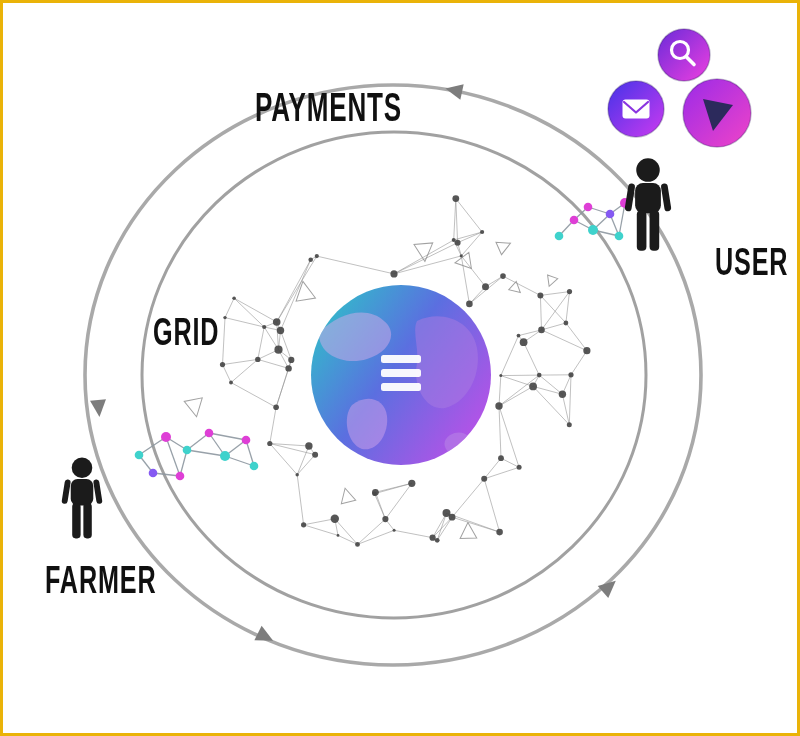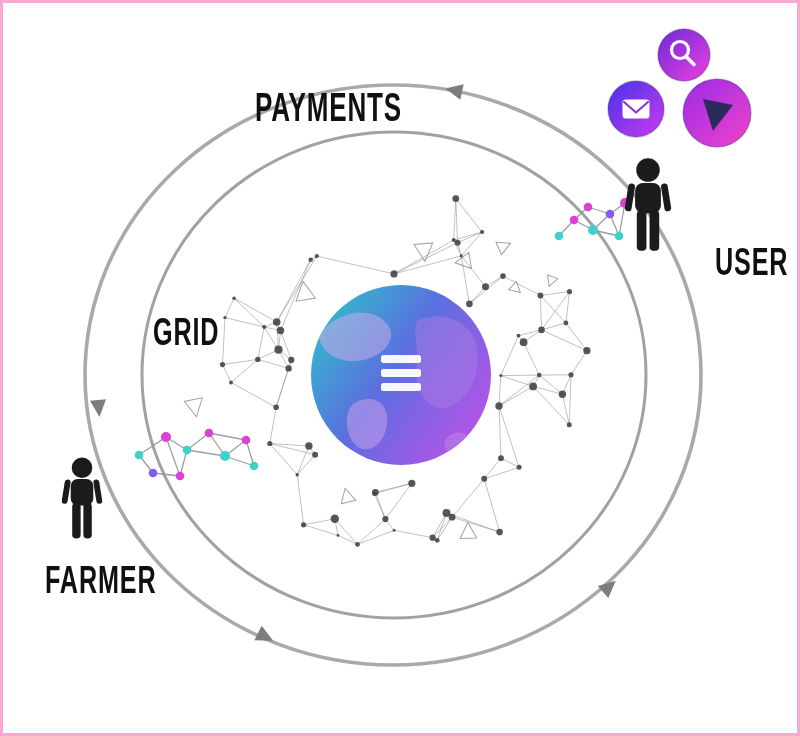--- a/index.html
+++ b/index.html
@@ -1,21 +1,21 @@
 <!DOCTYPE html>
 <html><head>
 <meta charset="utf-8">
 <style>
   html,body{margin:0;padding:0;background:#ffffff;}
   .stage{
     position:relative;
     width:800px;height:736px;
     box-sizing:border-box;
     background:#ffffff;
-    border:3px solid #f9a8d4;
+    border:3px solid #eab308;
     overflow:hidden;
     font-family:"Liberation Sans", sans-serif;
   }
   svg{position:absolute;left:0;top:0;}
   .ring{fill:none;}
   .ring-outer{stroke:#9a9a9a;stroke-width:3.6;opacity:.85;}
   .ring-inner{stroke:#8a8a8a;stroke-width:3;opacity:.8;}
   .arrowhead{fill:#7d7d7d;}
   .mesh-line{stroke:#8f8f8f;stroke-width:.8;opacity:.7;}
   .mesh-node{fill:#484848;opacity:.92;}

